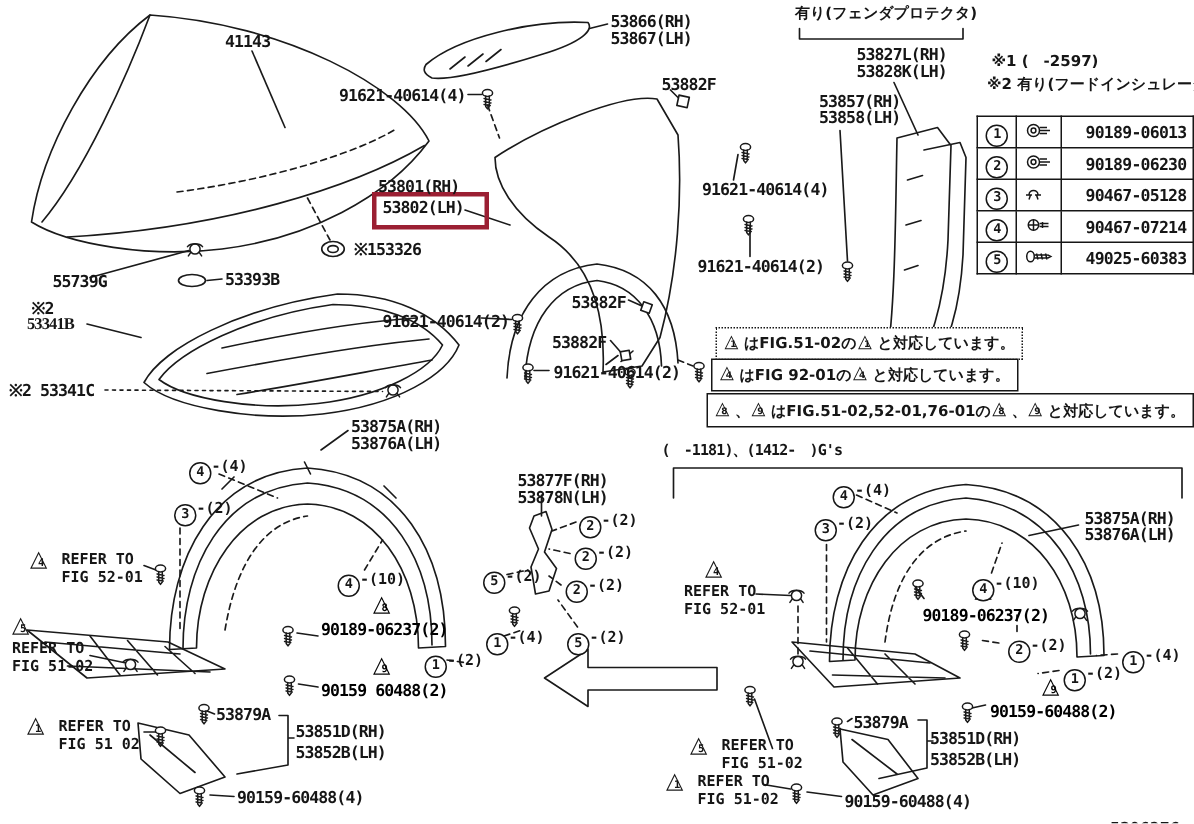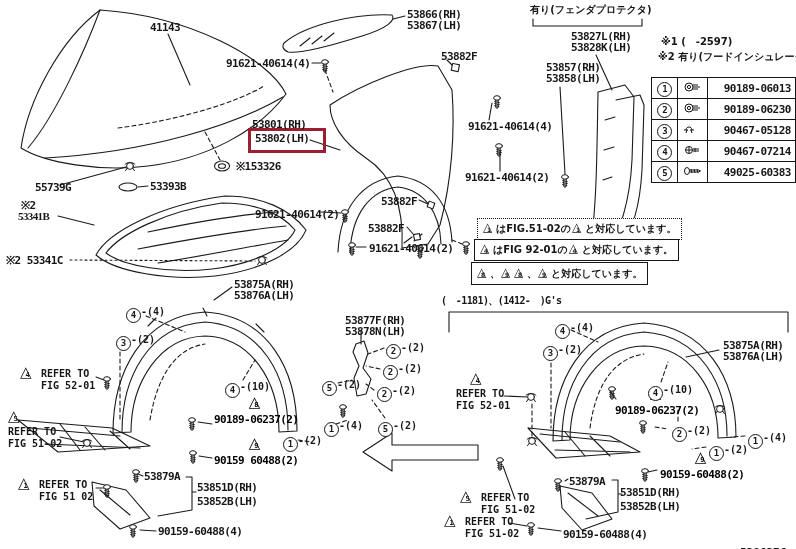--- a/index.html
+++ b/index.html
@@ -298,20 +298,21 @@
 <div class="notebox" style="left:471px;top:262px;height:17px;">
   <span class="tri sm">
         <span class="g">△</span>
         <span class="n">8</span>
       </span>
   <span>、</span>
   <span class="tri sm">
         <span class="g">△</span>
         <span class="n">9</span>
       </span>
+  <span>はFIG.51-02,52-01,76-01の</span>
   <span class="tri sm">
         <span class="g">△</span>
         <span class="n">8</span>
       </span>
   <span>、</span>
   <span class="tri sm">
         <span class="g">△</span>
         <span class="n">9</span>
       </span>
   <span>と対応しています。</span>

